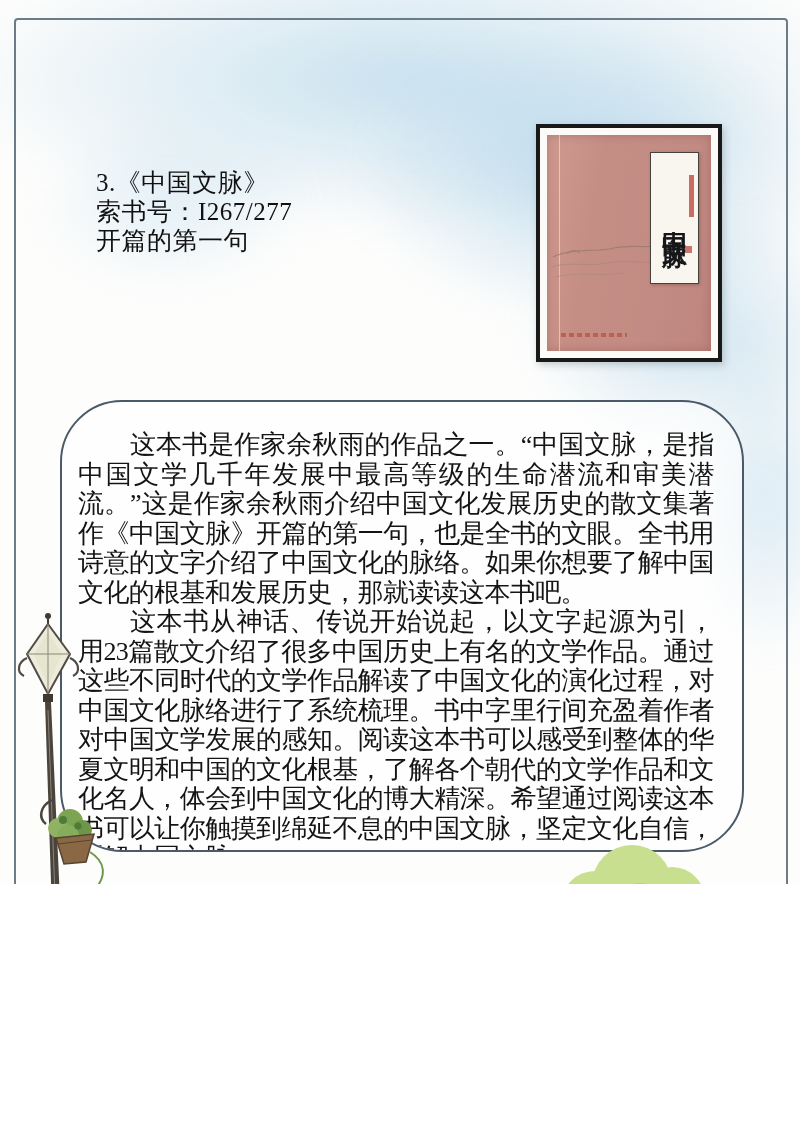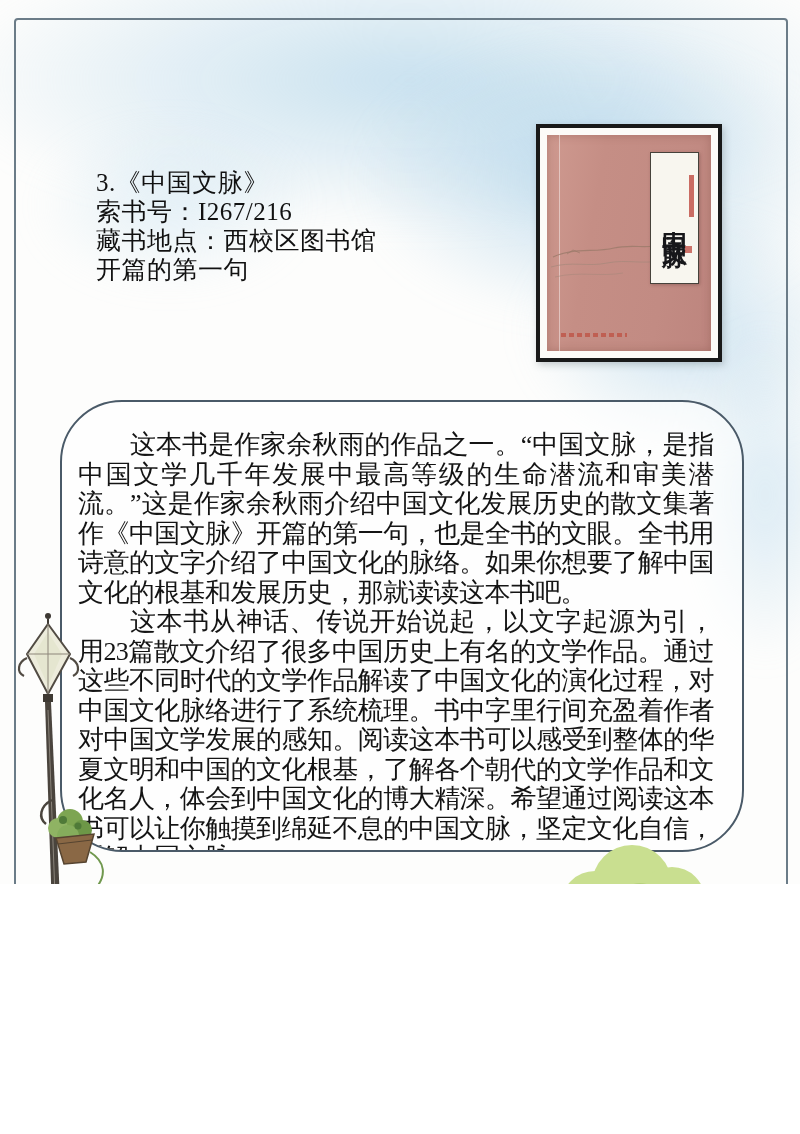--- a/index.html
+++ b/index.html
@@ -51,22 +51,21 @@
 <div class="page">
 
   <div class="wash s1"></div>
   <div class="wash s2"></div>
   <div class="wash s3"></div>
   <div class="wash s4"></div>
   <div class="wash s5"></div>
 
   <div class="hdr">
     <div>3.《中国文脉》</div>
-    <div>索书号：I267/216</div>
-    <div>藏书地点：西校区图书馆</div>
+    <div>索书号：I267/277</div>
     <div>开篇的第一句</div>
   </div>
 
   <div class="book">
     <div class="cover">
       <div class="spine"></div>
       <svg width="115" height="62" viewBox="0 0 115 62">
         <path d="M4,30 C25,20 45,26 65,21 C82,17 98,22 112,18" fill="none" stroke="#9b7b6a" stroke-width="1.2" opacity="0.8"></path>
         <path d="M2,40 C22,34 40,40 58,36 C78,32 96,38 113,33" fill="none" stroke="#a5877a" stroke-width="1" opacity="0.7"></path>
         <path d="M6,50 C30,44 52,50 74,46" fill="none" stroke="#a5877a" stroke-width="1" opacity="0.55"></path>

